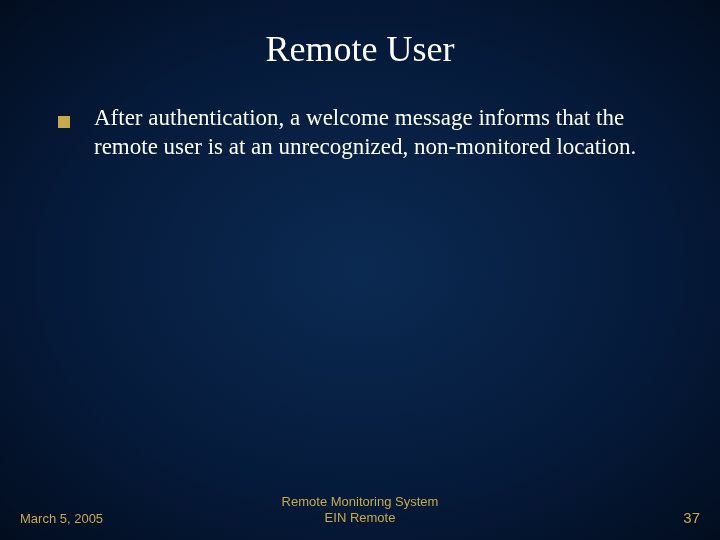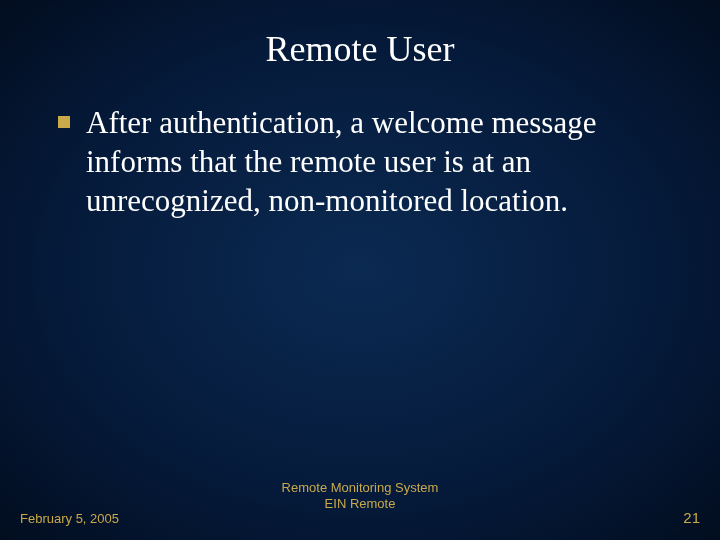--- a/index.html
+++ b/index.html
@@ -35,24 +35,25 @@
   .bullet-marker {
     flex: 0 0 auto;
     width: 12px;
     height: 12px;
     background: #c9a94a;
     margin-top: 12px;
     margin-right: 16px;
   }
   .bullet-text {
     flex: 1;
-    font-size: 31px;
+    font-size: 23px;
     line-height: 1.25;
     color: #ffffff;
     font-family: Georgia, 'Times New Roman', serif;
+    margin-left: 8px;
   }
   .footer {
     position: absolute;
     bottom: 14px;
     left: 0;
     width: 720px;
     padding: 0 20px;
     display: flex;
     align-items: flex-end;
     justify-content: space-between;
@@ -63,21 +64,21 @@
     color: #c9a94a;
   }
   .footer-center {
     font-size: 13px;
     color: #c9a94a;
     text-align: center;
     line-height: 1.25;
     position: absolute;
     left: 50%;
     transform: translateX(-50%);
-    bottom: 14px;
+    bottom: 0;
   }
   .footer-right {
     font-size: 15px;
     color: #c9a94a;
   }
 </style>
 </head>
 <body>
 
 <div class="slide">
@@ -88,21 +89,21 @@
 
     <div class="bullet-item">
       <span class="bullet-marker"></span>
       <span class="bullet-text">After authentication, a welcome message informs that the remote user is at an unrecognized, non-monitored location.</span>
     </div>
 
 
   </div>
 
   <div class="footer">
-    <div class="footer-left">February 5, 2005</div>
+    <div class="footer-left">March 5, 2005</div>
     <div class="footer-center">
       <div>Remote Monitoring System</div>
       <div>EIN Remote</div>
     </div>
-    <div class="footer-right">21</div>
+    <div class="footer-right">37</div>
   </div>
 
 </div>
 
 </body></html>

